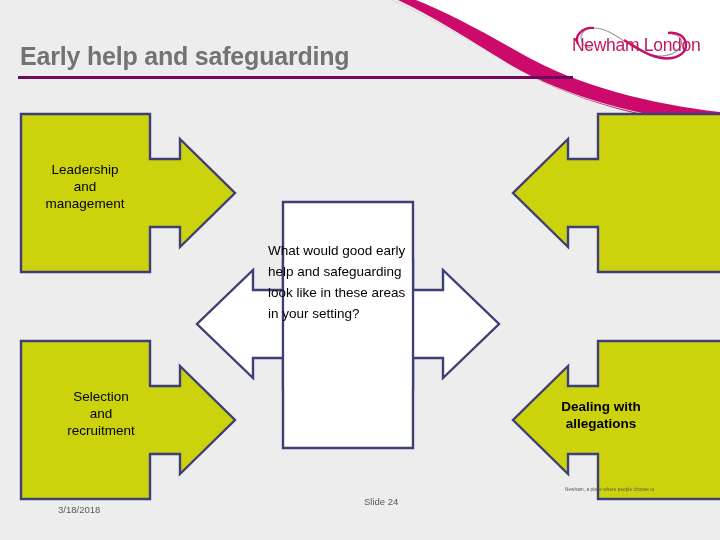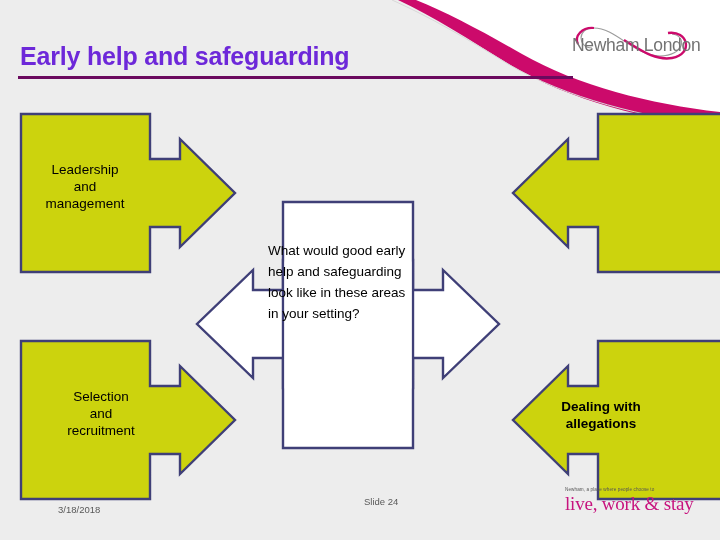--- a/index.html
+++ b/index.html
@@ -30,33 +30,33 @@
     width: 140px;
     height: 52px;
   }
   #logo-text {
     position: absolute;
     left: 4px;
     top: 13px;
     font-family: "Liberation Sans", sans-serif;
     font-size: 17.5px;
     font-weight: 400;
-    color: #737373;
+    color: #be185d;
     letter-spacing: -0.3px;
     white-space: nowrap;
   }
 
   
   #page-title {
     position: absolute;
     left: 20px;
     top: 42px;
     font-size: 25px;
     font-weight: bold;
-    color: #6d28d9;
+    color: #737373;
     letter-spacing: -0.2px;
     white-space: nowrap;
   }
   #title-rule {
     position: absolute;
     left: 18px;
     top: 76px;
     width: 555px;
     height: 3px;
     background: #6b0a5e;
@@ -235,16 +235,15 @@
       <div id="centre-label">What would good early help and safeguarding  look like in these areas in your setting?</div>
     </div>
 
   </div>
 
   <div class="footer-text" id="footer-date">3/18/2018</div>
   <div class="footer-text" id="footer-slide">Slide 24</div>
 
   <div id="footer-brand">
     <div id="footer-brand-small">Newham, a place where people choose to</div>
-    <div id="footer-brand-big">live, work &amp; stay</div>
   </div>
 
 </div>
 
 </body></html>

